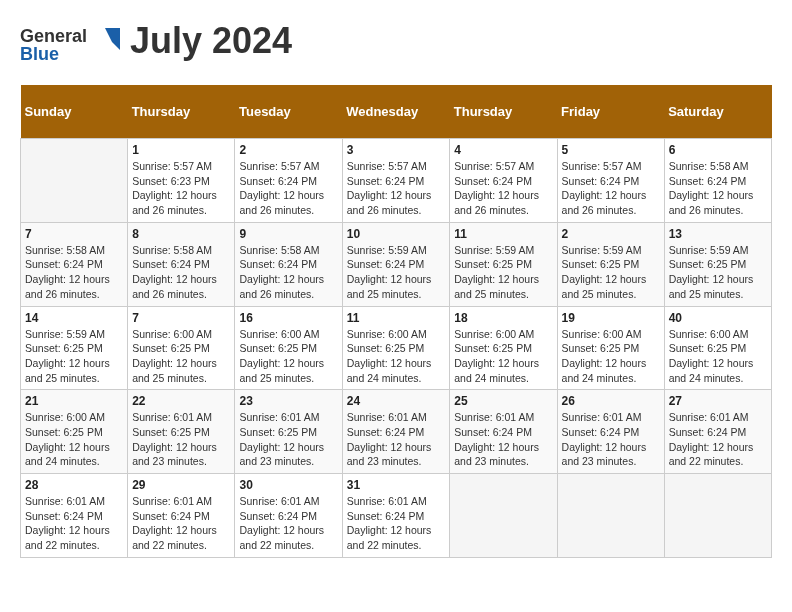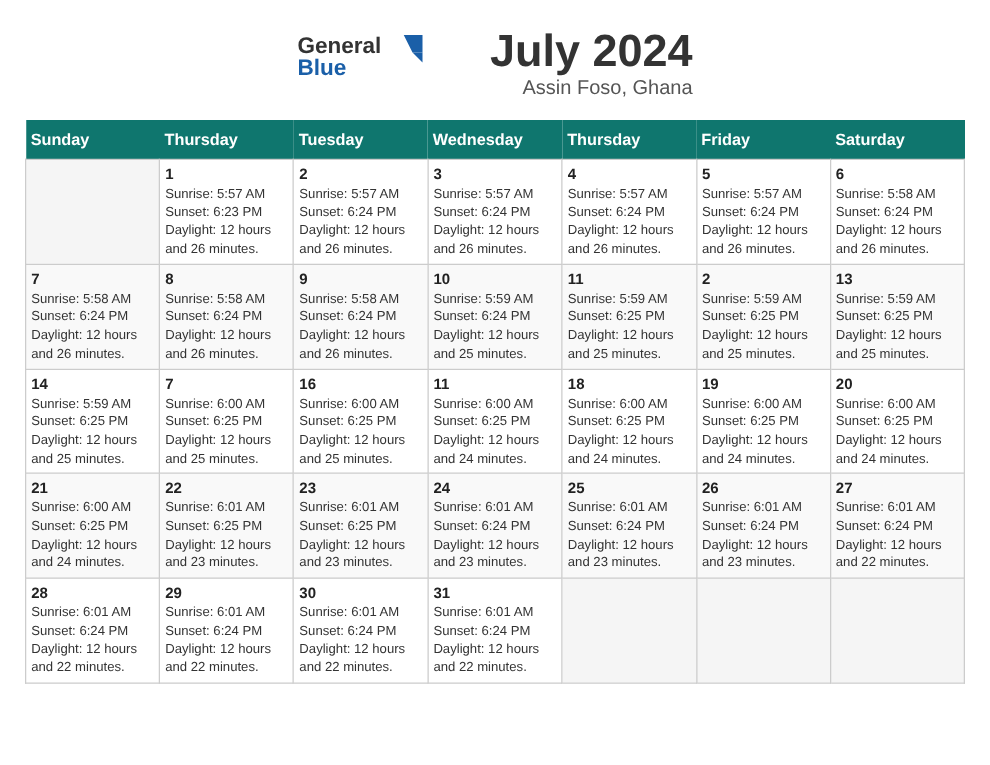--- a/index.html
+++ b/index.html
@@ -5,50 +5,49 @@
     * { box-sizing: border-box; margin: 0; padding: 0; }
     body {
       font-family: Arial, sans-serif;
       background: #fff;
       width: 792px;
       min-height: 612px;
       padding: 20px;
     }
     .header-area {
       display: flex;
-      justify-content: center;
+      justify-content: flex-start;
       align-items: flex-start;
       margin-bottom: 16px;
     }
     .logo {
       display: flex;
       align-items: center;
     }
     .title-area {
       text-align: right;
     }
     .month-year {
       font-size: 36px;
       font-weight: bold;
       color: #333;
-      margin-left: 44px;
     }
     .location {
       font-size: 16px;
       color: #555;
     }
     table {
       width: 100%;
       border-collapse: collapse;
       font-size: 11px;
     }
     thead tr th {
-      background-color: #0f766e;
+      background-color: #a16207;
       color: #fff;
-      padding: 8px 4px;
+      padding: 19px 4px;
       text-align: left;
       font-size: 13px;
       font-weight: bold;
     }
     tbody tr td {
       border: 1px solid #ccc;
       vertical-align: top;
       padding: 4px;
       width: 108px;
       min-height: 70px;
@@ -83,21 +82,20 @@
           <text x="0" y="22" font-family="Arial" font-size="18" font-weight="bold" fill="#333">General</text>
           <polygon points="85,8 100,8 100,22 92,22" fill="#1a5fa8"></polygon>
           <polygon points="92,22 100,22 100,30" fill="#1a5fa8"></polygon>
           <text x="0" y="40" font-family="Arial" font-size="18" font-weight="bold" fill="#1a5fa8">Blue</text>
         </svg>
       </span>
     </div>
   </div>
   <div class="title-area">
     <div class="month-year">July 2024</div>
-    <div class="location">Assin Foso, Ghana</div>
   </div>
 </div>
 
 <table>
   <thead>
     <tr>
     <th>Sunday</th>
         <th>Thursday</th>
         <th>Tuesday</th>
         <th>Wednesday</th>
@@ -183,21 +181,21 @@
         </td>
         <td>
           <div class="day-number">18</div>
           <div class="day-info">Sunrise: 6:00 AM<br>Sunset: 6:25 PM<br>Daylight: 12 hours and 24 minutes.</div>
         </td>
         <td>
           <div class="day-number">19</div>
           <div class="day-info">Sunrise: 6:00 AM<br>Sunset: 6:25 PM<br>Daylight: 12 hours and 24 minutes.</div>
         </td>
         <td>
-          <div class="day-number">20</div>
+          <div class="day-number">40</div>
           <div class="day-info">Sunrise: 6:00 AM<br>Sunset: 6:25 PM<br>Daylight: 12 hours and 24 minutes.</div>
         </td>
       </tr>
       <tr>
         <td>
           <div class="day-number">21</div>
           <div class="day-info">Sunrise: 6:00 AM<br>Sunset: 6:25 PM<br>Daylight: 12 hours and 24 minutes.</div>
         </td>
         <td>
           <div class="day-number">22</div>

